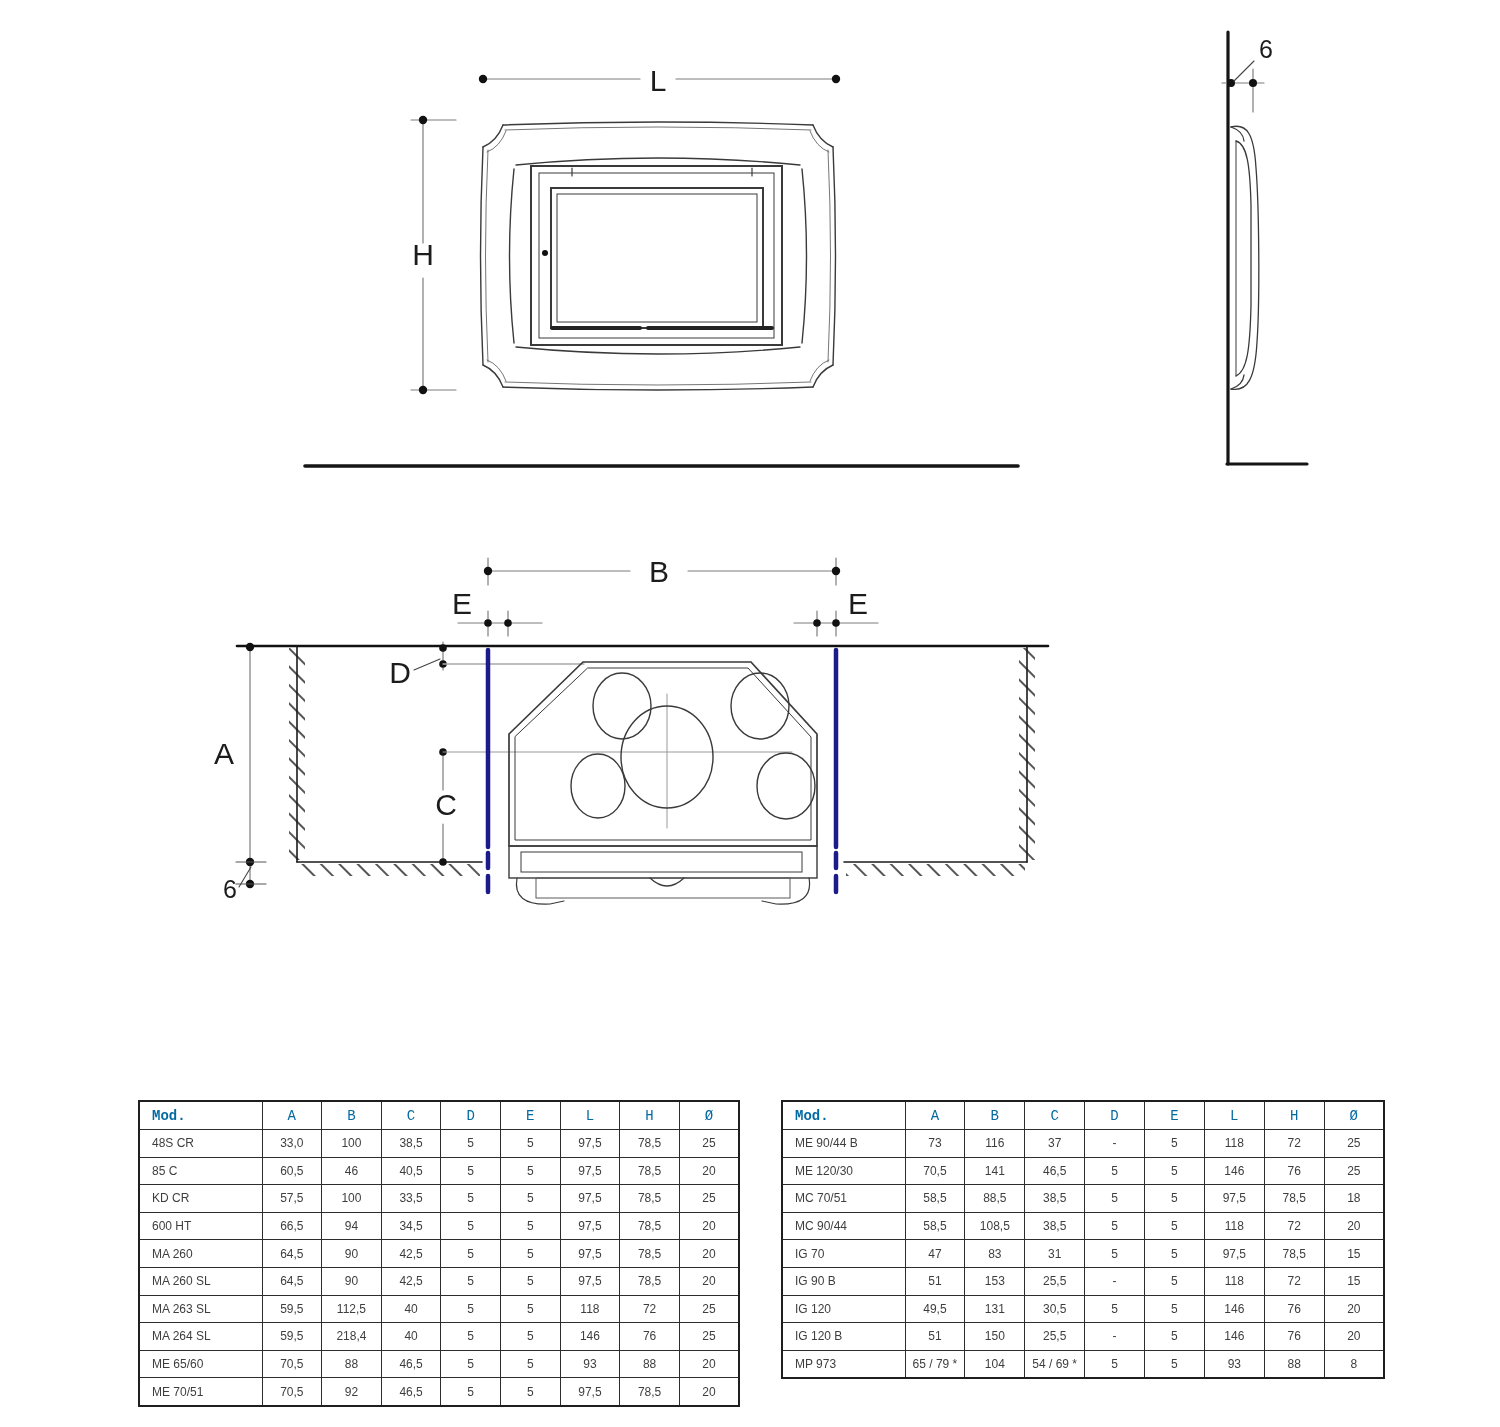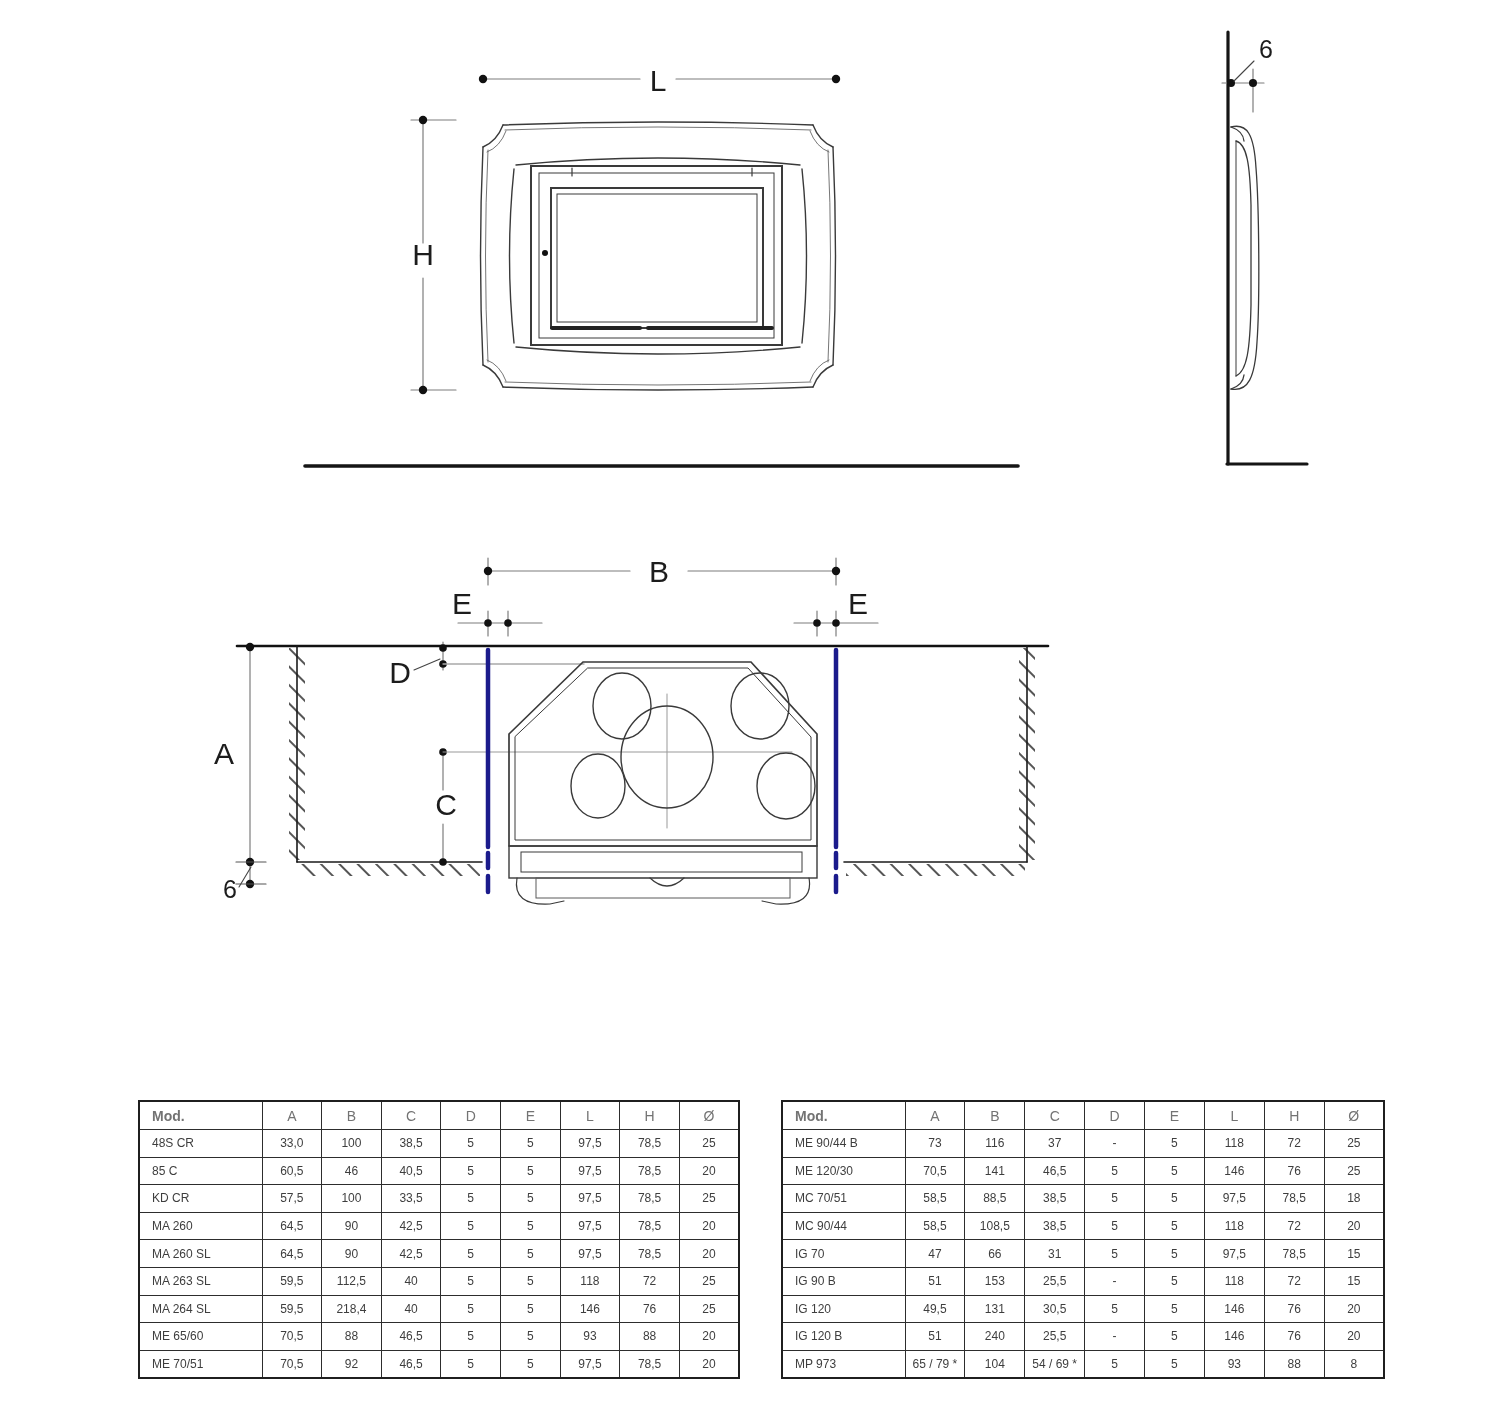--- a/index.html
+++ b/index.html
@@ -10,21 +10,21 @@
   svg text{font-family:"Liberation Sans",sans-serif;fill:#1c1c1c;}
   .dim-label{font-size:30px;}
   .dim-label-small{font-size:25px;}
 
   table.spec{position:absolute;top:1100px;border-collapse:collapse;table-layout:fixed;
              background:#fff;border:2px solid #1f1f1f;}
   #table-left{left:138px;width:602px;}
   #table-right{left:781px;width:604px;}
   table.spec th,table.spec td{border:1px solid #2d2d2d;padding:0;text-align:center;
              white-space:nowrap;overflow:hidden;color:#3e3e3e;}
-  table.spec th{height:27px;font-size:14px;font-weight:normal;color:#737373;}
+  table.spec th{height:27px;font-size:14px;font-weight:normal;color:#0369a1;font-family:Liberation Mono, monospace;}
   table.spec td{height:26.6px;font-size:12px;}
   table.spec .mod{text-align:left;padding-left:12px;}
   table.spec th.mod{font-weight:bold;font-size:14px;}
   col.col-mod{width:123px;}
 </style>
 </head>
 <body>
 
 <div class="page">
 
@@ -277,20 +277,31 @@
           <td>57,5</td>
           <td>100</td>
           <td>33,5</td>
           <td>5</td>
           <td>5</td>
           <td>97,5</td>
           <td>78,5</td>
           <td>25</td>
         </tr>
         <tr>
+          <td class="mod">600 HT</td>
+          <td>66,5</td>
+          <td>94</td>
+          <td>34,5</td>
+          <td>5</td>
+          <td>5</td>
+          <td>97,5</td>
+          <td>78,5</td>
+          <td>20</td>
+        </tr>
+        <tr>
           <td class="mod">MA 260</td>
           <td>64,5</td>
           <td>90</td>
           <td>42,5</td>
           <td>5</td>
           <td>5</td>
           <td>97,5</td>
           <td>78,5</td>
           <td>20</td>
         </tr>
@@ -417,21 +428,21 @@
           <td>38,5</td>
           <td>5</td>
           <td>5</td>
           <td>118</td>
           <td>72</td>
           <td>20</td>
         </tr>
         <tr>
           <td class="mod">IG 70</td>
           <td>47</td>
-          <td>66</td>
+          <td>83</td>
           <td>31</td>
           <td>5</td>
           <td>5</td>
           <td>97,5</td>
           <td>78,5</td>
           <td>15</td>
         </tr>
         <tr>
           <td class="mod">IG 90 B</td>
           <td>51</td>
@@ -450,21 +461,21 @@
           <td>30,5</td>
           <td>5</td>
           <td>5</td>
           <td>146</td>
           <td>76</td>
           <td>20</td>
         </tr>
         <tr>
           <td class="mod">IG 120 B</td>
           <td>51</td>
-          <td>240</td>
+          <td>150</td>
           <td>25,5</td>
           <td>-</td>
           <td>5</td>
           <td>146</td>
           <td>76</td>
           <td>20</td>
         </tr>
         <tr>
           <td class="mod">MP 973</td>
           <td>65 / 79 *</td>

